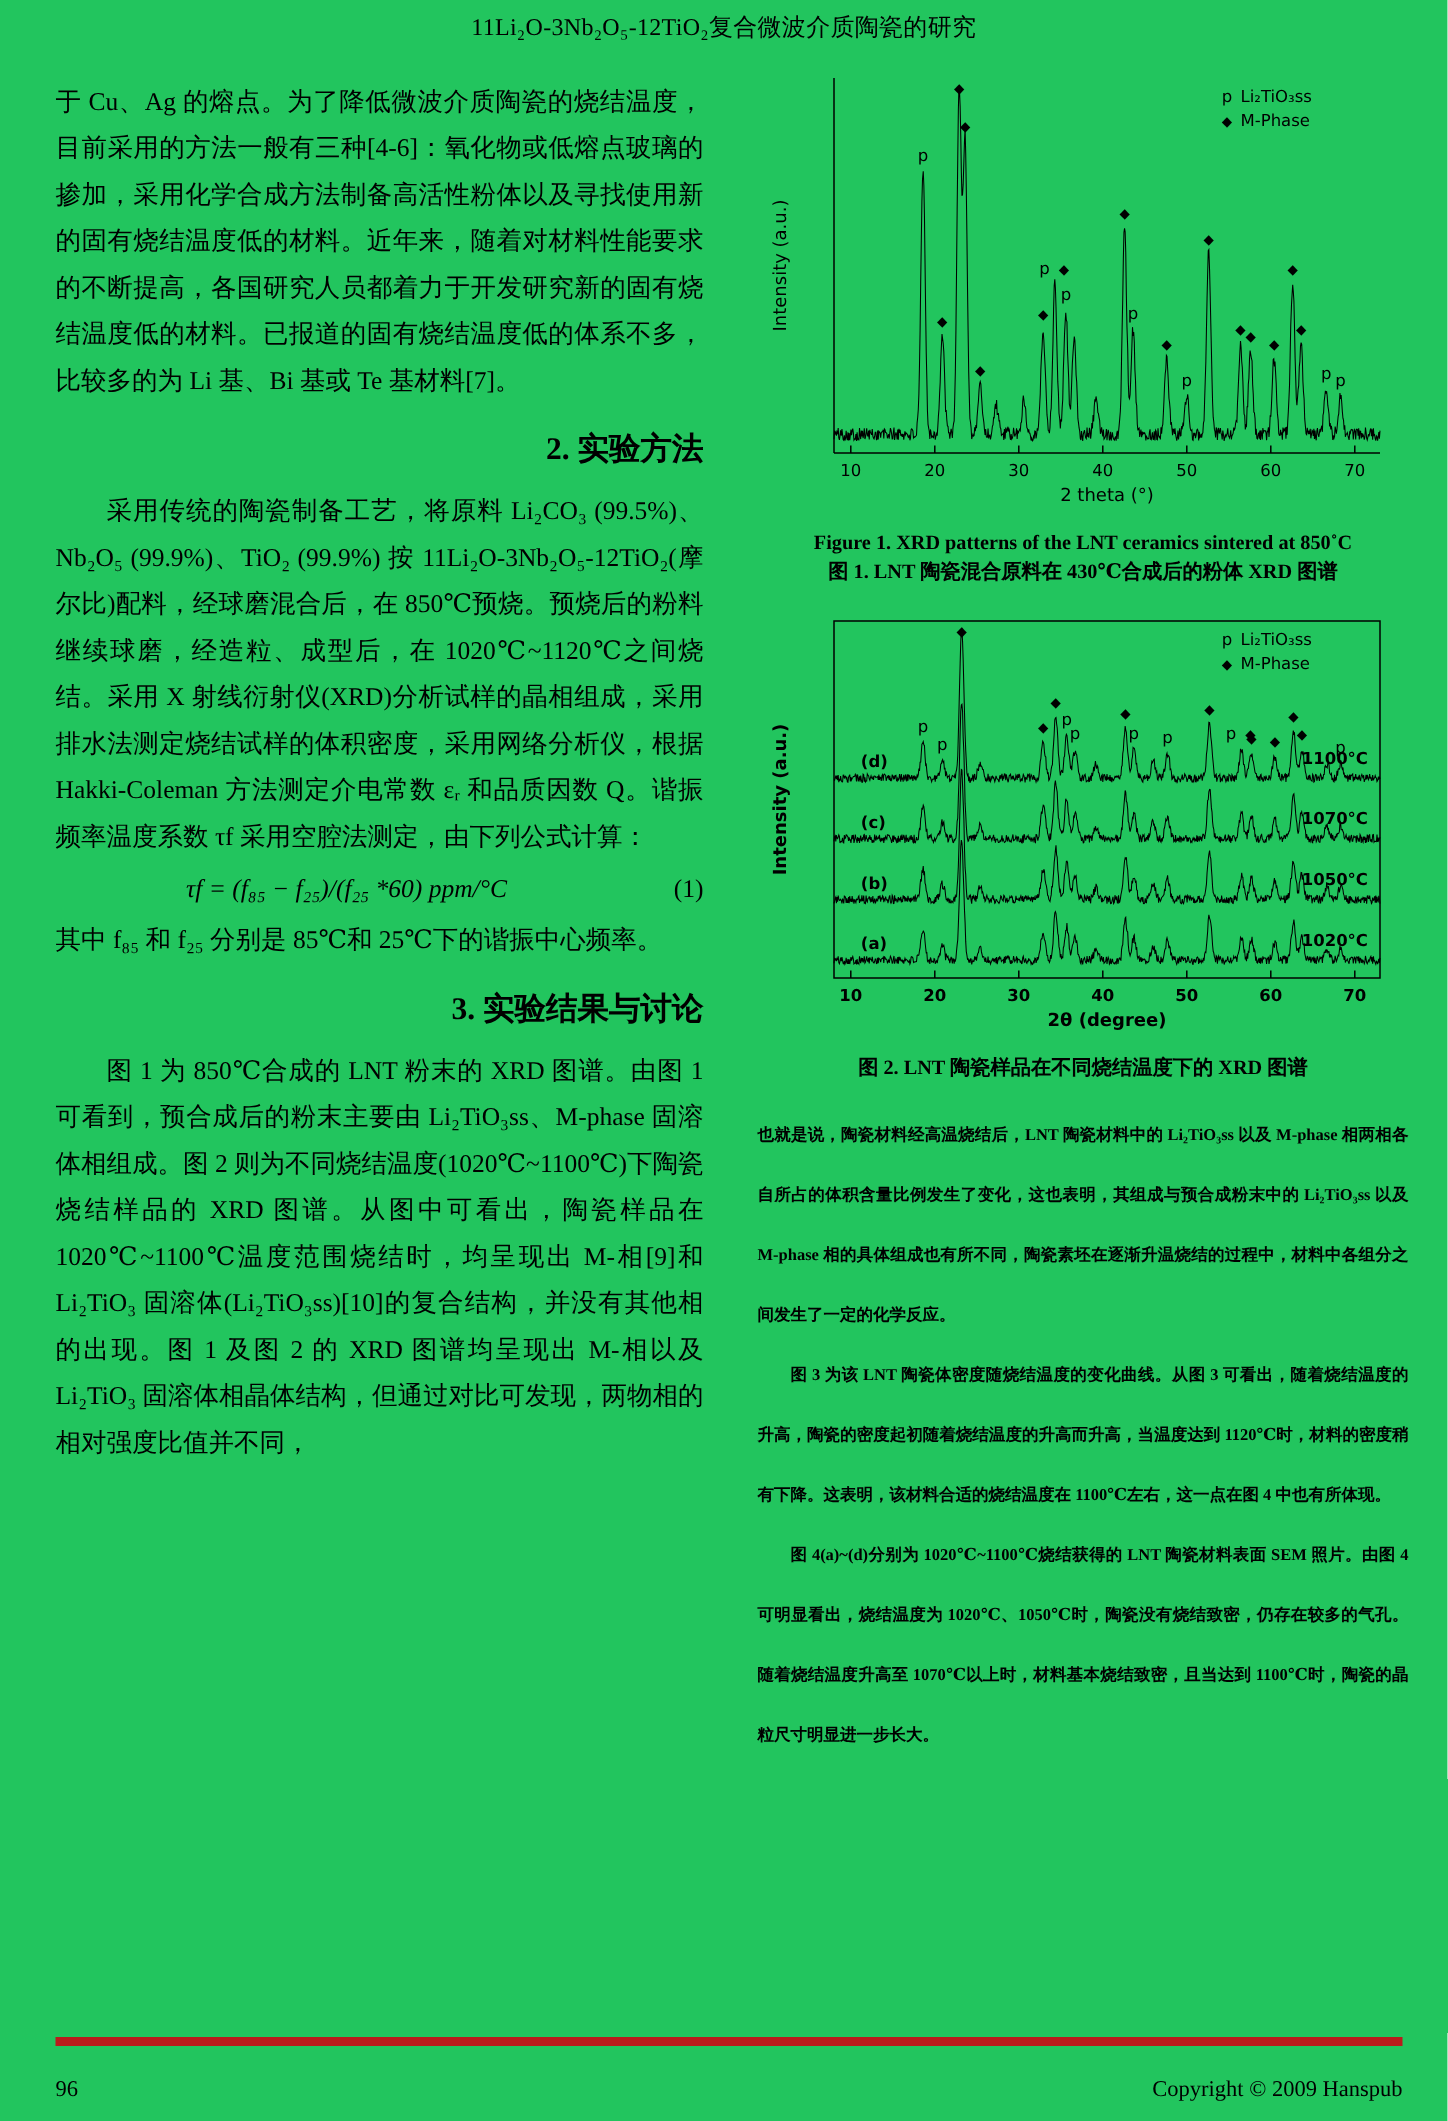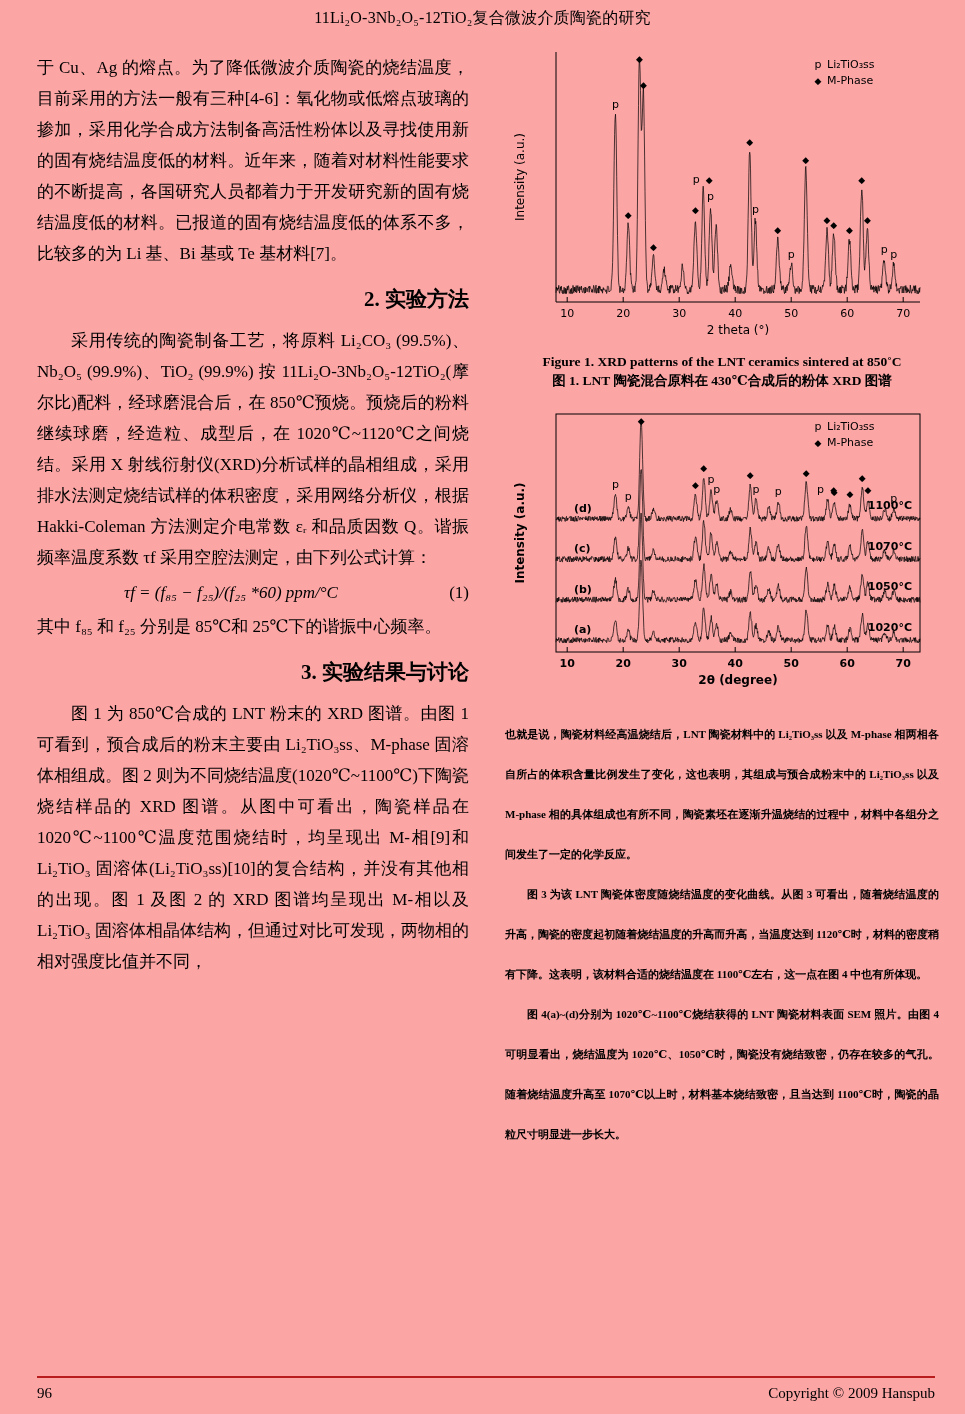--- a/index.html
+++ b/index.html
@@ -1,19 +1,19 @@
 <!DOCTYPE html>
 <html><head>
 <meta charset="utf-8">
 <style>
   * { margin:0; padding:0; box-sizing:border-box; }
   html,body { background:#ffffff; }
   .page {
     position:relative; width:965px; height:1414px; margin:0 auto;
-    background:#fca5a5; color:#000;
+    background:#22c55e; color:#000;
     font-family:"Liberation Serif","DejaVu Serif",serif;
     overflow:hidden;
   }
   .header {
     position:absolute; top:8px; left:0; width:100%;
     text-align:center; font-size:16px; letter-spacing:0.2px;
   }
   .col { position:absolute; }
   .col-left  { left:37px;  top:52px; width:432px; }
   .col-right { left:505px; top:44px; width:434px; }
@@ -33,21 +33,21 @@
   .figure svg { display:block; margin:0 auto; }
   svg text { font-family:"DejaVu Sans","Liberation Sans",sans-serif; fill:#000; }
   .caption {
     text-align:center; font-weight:bold; font-size:13.5px; line-height:19px;
     margin:4px 14px 16px 14px;
   }
   .col-right p.body { font-size:11px; line-height:40px;font-weight:bold; }
   .footer {
     position:absolute; left:37px; right:30px; bottom:12px;
     display:flex; justify-content:space-between;
-    font-size:15px; border-top:2px solid #b91c1c; padding-top:7px;
+    font-size:15px; border-top:6px solid #b91c1c; padding-top:21px;
   }
 </style>
 </head>
 <body>
 
 <div class="page">
 
   <div class="header">11Li₂O-3Nb₂O₅-12TiO₂复合微波介质陶瓷的研究</div>
 
   <div class="col col-left">
@@ -167,20 +167,21 @@
           <text x="352.3" y="74.8" text-anchor="middle" font-size="9">◆</text>
           <text x="357.9" y="86.7" text-anchor="middle" font-size="9">◆</text>
           <text x="383.7" y="96.2" text-anchor="middle" font-size="11">p</text>
           <text x="308" y="24" text-anchor="middle" font-size="11">p</text>
           <text x="317" y="24" font-size="11">Li₂TiO₃ss</text>
           <text x="308" y="40" text-anchor="middle" font-size="9">◆</text>
           <text x="317" y="40" font-size="11">M-Phase</text>
         </svg>
     </div>
     <div class="caption">
+      <div>图 2. LNT 陶瓷样品在不同烧结温度下的 XRD 图谱</div>
     </div>
 
     <p class="body">也就是说，陶瓷材料经高温烧结后，LNT 陶瓷材料中的 Li₂TiO₃ss 以及 M-phase 相两相各自所占的体积含量比例发生了变化，这也表明，其组成与预合成粉末中的 Li₂TiO₃ss 以及 M-phase 相的具体组成也有所不同，陶瓷素坯在逐渐升温烧结的过程中，材料中各组分之间发生了一定的化学反应。</p>
     <p class="body indent">图 3 为该 LNT 陶瓷体密度随烧结温度的变化曲线。从图 3 可看出，随着烧结温度的升高，陶瓷的密度起初随着烧结温度的升高而升高，当温度达到 1120℃时，材料的密度稍有下降。这表明，该材料合适的烧结温度在 1100℃左右，这一点在图 4 中也有所体现。</p>
     <p class="body indent">图 4(a)~(d)分别为 1020℃~1100℃烧结获得的 LNT 陶瓷材料表面 SEM 照片。由图 4 可明显看出，烧结温度为 1020℃、1050℃时，陶瓷没有烧结致密，仍存在较多的气孔。随着烧结温度升高至 1070℃以上时，材料基本烧结致密，且当达到 1100℃时，陶瓷的晶粒尺寸明显进一步长大。</p>
   </div>
 
   <div class="footer">
     <span>96</span>
     <span>Copyright © 2009 Hanspub</span>

